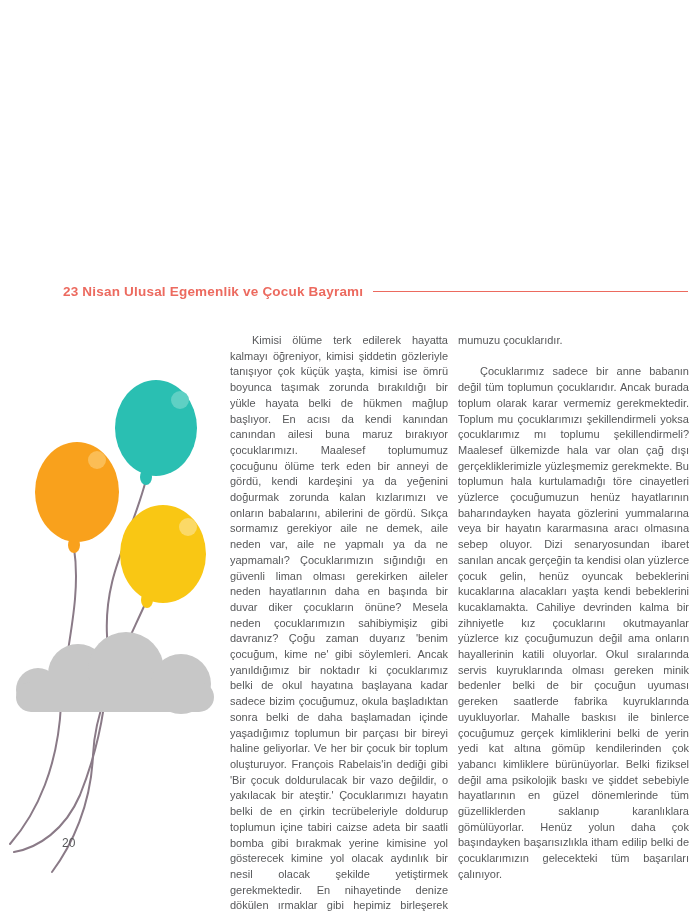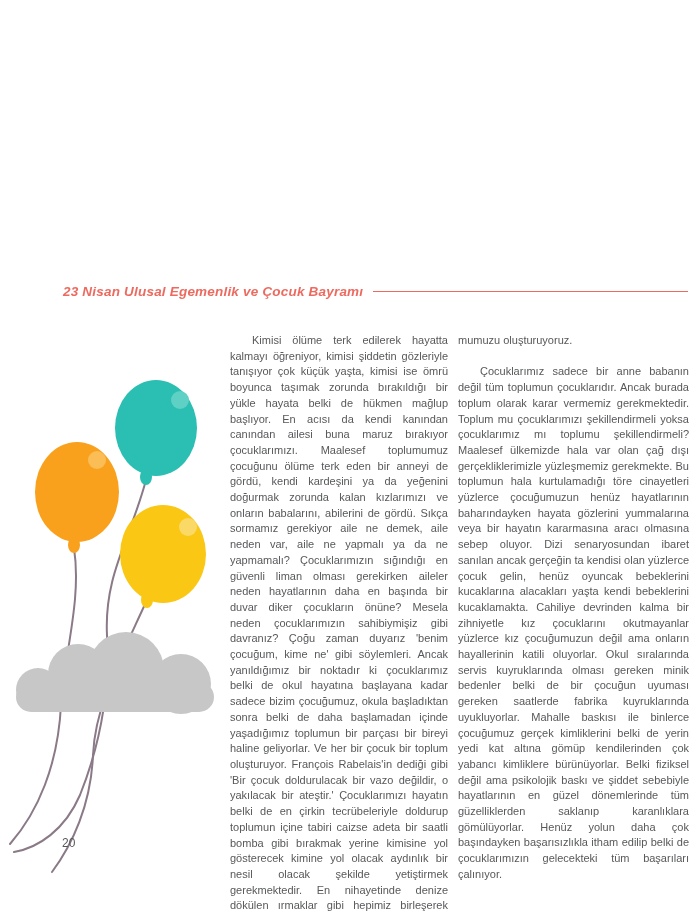--- a/index.html
+++ b/index.html
@@ -19,21 +19,20 @@
     display: flex;
     align-items: center;
     gap: 10px;
   }
   .header .title {
     color: #ec6a5f;
     font-size: 13.5px;
     font-weight: 600;
     letter-spacing: 0.2px;
     white-space: nowrap;
-    font-style: italic;
   }
   .header .rule {
     flex: 1;
     height: 0;
     border-top: 1px solid #ec6a5f;
   }
   .col {
     position: absolute;
     top: 333px;
     color: #57585a;
@@ -102,19 +101,19 @@
   <div class="header">
     <span class="title">23 Nisan Ulusal Egemenlik ve Çocuk Bayramı</span>
     <span class="rule"></span>
   </div>
 
   <div class="col col-left">
     <p class="indent">Kimisi ölüme terk edilerek hayatta kalmayı öğreniyor, kimisi şiddetin gözleriyle tanışıyor çok küçük yaşta, kimisi ise ömrü boyunca taşımak zorunda bırakıldığı bir yükle hayata belki de hükmen mağlup başlıyor. En acısı da kendi kanından canından ailesi buna maruz bırakıyor çocuklarımızı. Maalesef toplumumuz çocuğunu ölüme terk eden bir anneyi de gördü, kendi kardeşini ya da yeğenini doğurmak zorunda kalan kızlarımızı ve onların babalarını, abilerini de gördü. Sıkça sormamız gerekiyor aile ne demek, aile neden var, aile ne yapmalı ya da ne yapmamalı? Çocuklarımızın sığındığı en güvenli liman olması gerekirken aileler neden hayatlarının daha en başında bir duvar diker çocukların önüne? Mesela neden çocuklarımızın sahibiymişiz gibi davranız? Çoğu zaman duyarız 'benim çocuğum, kime ne' gibi söylemleri. Ancak yanıldığımız bir noktadır ki çocuklarımız belki de okul hayatına başlayana kadar sadece bizim çocuğumuz, okula başladıktan sonra belki de daha başlamadan içinde yaşadığımız toplumun bir parçası bir bireyi haline geliyorlar. Ve her bir çocuk bir toplum oluşturuyor. François Rabelais'in dediği gibi 'Bir çocuk doldurulacak bir vazo değildir, o yakılacak bir ateştir.' Çocuklarımızı hayatın belki de en çirkin tecrübeleriyle doldurup toplumun içine tabiri caizse adeta bir saatli bomba gibi bırakmak yerine kimisine yol gösterecek kimine yol olacak aydınlık bir nesil olacak şekilde yetiştirmek gerekmektedir. En nihayetinde denize dökülen ırmaklar gibi hepimiz birleşerek toplu-</p>
   </div>
 
   <div class="col col-right">
-    <p>mumuzu oluşturuyoruz.</p>
+    <p>mumuzu çocuklarıdır.</p>
     <p class="indent">Çocuklarımız sadece bir anne babanın değil tüm toplumun çocuklarıdır. Ancak burada toplum olarak karar vermemiz gerekmektedir. Toplum mu çocuklarımızı şekillendirmeli yoksa çocuklarımız mı toplumu şekillendirmeli? Maalesef ülkemizde hala var olan çağ dışı gerçekliklerimizle yüzleşmemiz gerekmekte. Bu toplumun hala kurtulamadığı töre cinayetleri yüzlerce çocuğumuzun henüz hayatlarının baharındayken hayata gözlerini yummalarına veya bir hayatın kararmasına aracı olmasına sebep oluyor. Dizi senaryosundan ibaret sanılan ancak gerçeğin ta kendisi olan yüzlerce çocuk gelin, henüz oyuncak bebeklerini kucaklarına alacakları yaşta kendi bebeklerini kucaklamakta. Cahiliye devrinden kalma bir zihniyetle kız çocuklarını okutmayanlar yüzlerce kız çocuğumuzun değil ama onların hayallerinin katili oluyorlar. Okul sıralarında servis kuyruklarında olması gereken minik bedenler belki de bir çocuğun uyuması gereken saatlerde fabrika kuyruklarında uyukluyorlar. Mahalle baskısı ile binlerce çocuğumuz gerçek kimliklerini belki de yerin yedi kat altına gömüp kendilerinden çok yabancı kimliklere bürünüyorlar. Belki fiziksel değil ama psikolojik baskı ve şiddet sebebiyle hayatlarının en güzel dönemlerinde tüm güzelliklerden saklanıp karanlıklara gömülüyorlar. Henüz yolun daha çok başındayken başarısızlıkla itham edilip belki de çocuklarımızın gelecekteki tüm başarıları çalınıyor.</p>
   </div>
 
   <div class="page-number">20</div>
 
 </div>
 
 </body></html>

